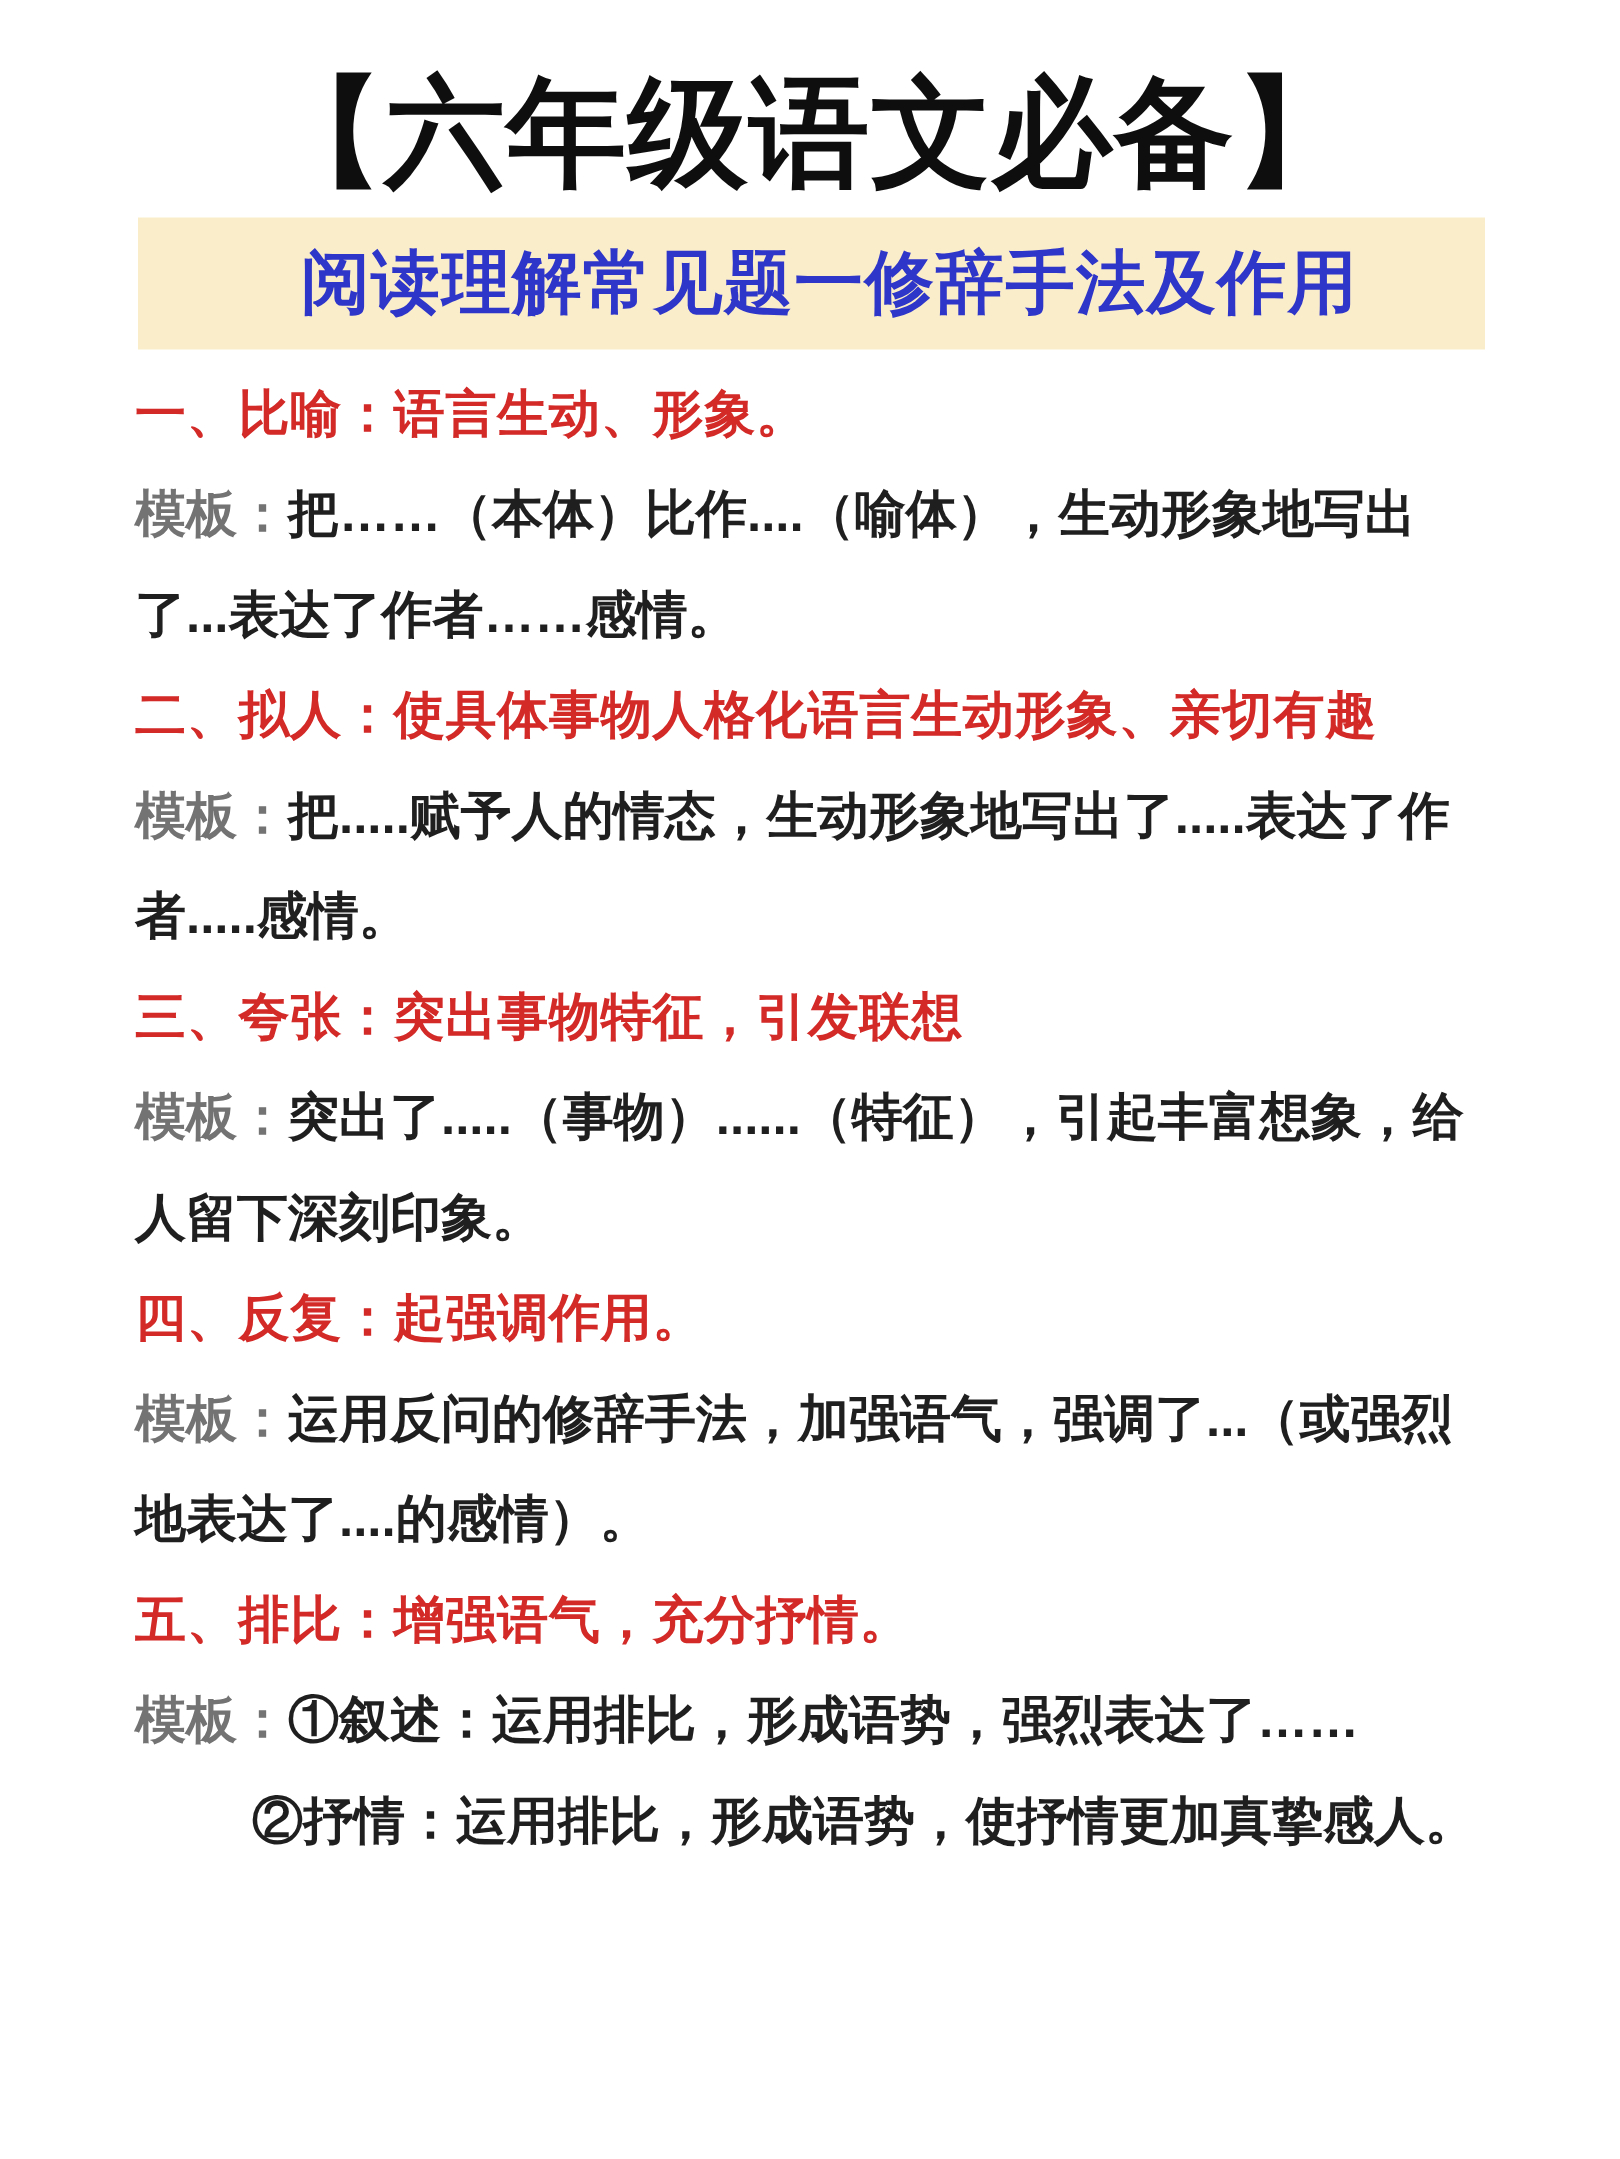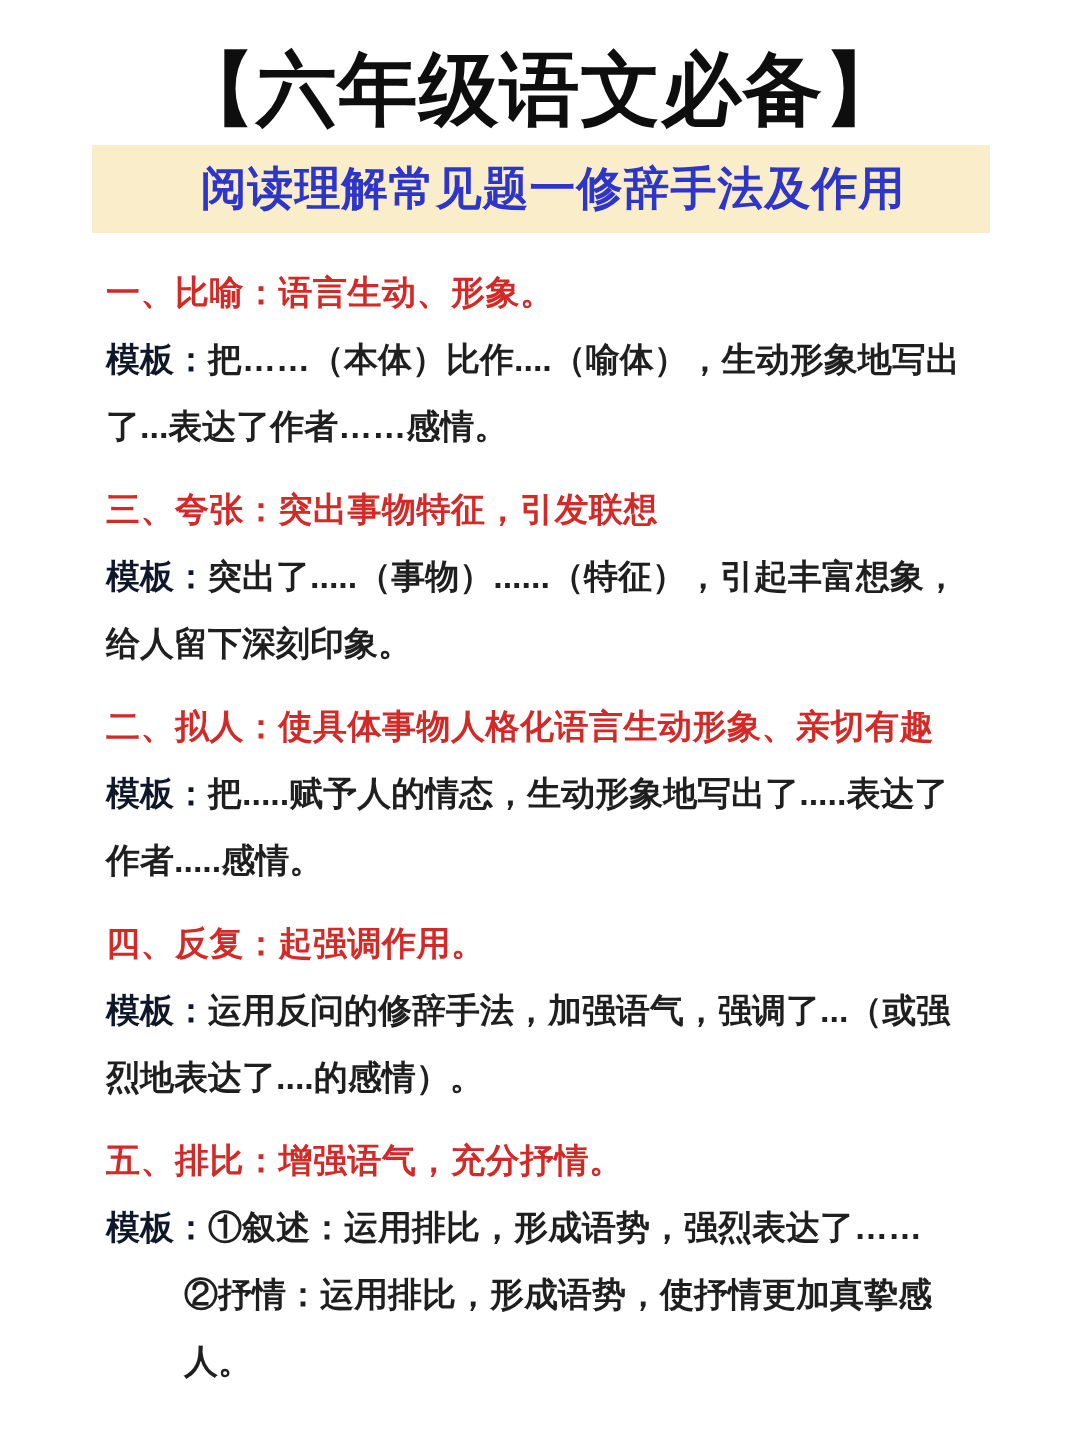--- a/index.html
+++ b/index.html
@@ -52,33 +52,33 @@
   .content {
     position: absolute;
     top: 243px;
     left: 90px;
     width: 905px;
     font-size: 34px;
     line-height: 67px;
     color: #1f1f1f;
     word-break: break-all;
   }
-  .section { margin: 16px; }
+  .section { margin: 0; }
   .heading {
     margin: 0;
     color: #d32a28;
     font-weight: 800;
     letter-spacing: 0.5px;
   }
   .tpl {
     margin: 0;
     font-weight: 600;
   }
   .tpl-label {
-    color: #0f172a;
+    color: #737373;
     font-weight: 800;
   }
   .tpl-indent {
     margin: 0;
     font-weight: 600;
     padding-left: 78px;
   }
 </style>
 </head>
 <body>
@@ -92,27 +92,27 @@
   </div>
 
   <div class="content">
 
     <section class="section">
       <p class="heading">一、比喻：语言生动、形象。</p>
       <p class="tpl"><span class="tpl-label">模板：</span><span>把……（本体）比作....（喻体），生动形象地写出了...表达了作者……感情。</span></p>
     </section>
 
     <section class="section">
-      <p class="heading">三、夸张：突出事物特征，引发联想</p>
-      <p class="tpl"><span class="tpl-label">模板：</span><span>突出了.....（事物）......（特征），引起丰富想象，给人留下深刻印象。</span></p>
+      <p class="heading">二、拟人：使具体事物人格化语言生动形象、亲切有趣</p>
+      <p class="tpl"><span class="tpl-label">模板：</span><span>把.....赋予人的情态，生动形象地写出了.....表达了作者.....感情。</span></p>
     </section>
 
     <section class="section">
-      <p class="heading">二、拟人：使具体事物人格化语言生动形象、亲切有趣</p>
-      <p class="tpl"><span class="tpl-label">模板：</span><span>把.....赋予人的情态，生动形象地写出了.....表达了作者.....感情。</span></p>
+      <p class="heading">三、夸张：突出事物特征，引发联想</p>
+      <p class="tpl"><span class="tpl-label">模板：</span><span>突出了.....（事物）......（特征），引起丰富想象，给人留下深刻印象。</span></p>
     </section>
 
     <section class="section">
       <p class="heading">四、反复：起强调作用。</p>
       <p class="tpl"><span class="tpl-label">模板：</span><span>运用反问的修辞手法，加强语气，强调了...（或强烈地表达了....的感情）。</span></p>
     </section>
 
     <section class="section">
       <p class="heading">五、排比：增强语气，充分抒情。</p>
       <p class="tpl"><span class="tpl-label">模板：</span><span>①叙述：运用排比，形成语势，强烈表达了……</span></p>

